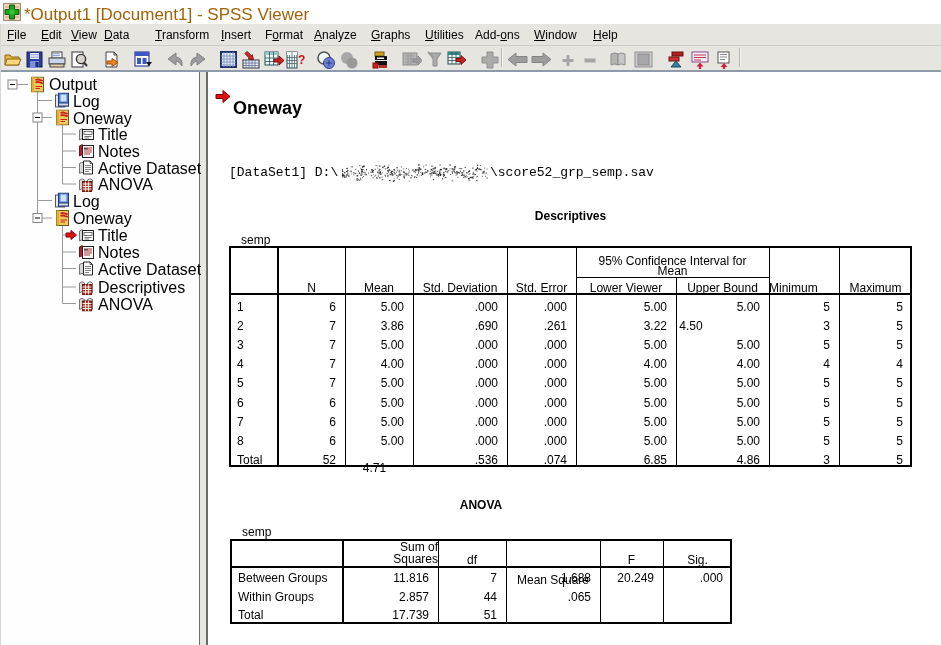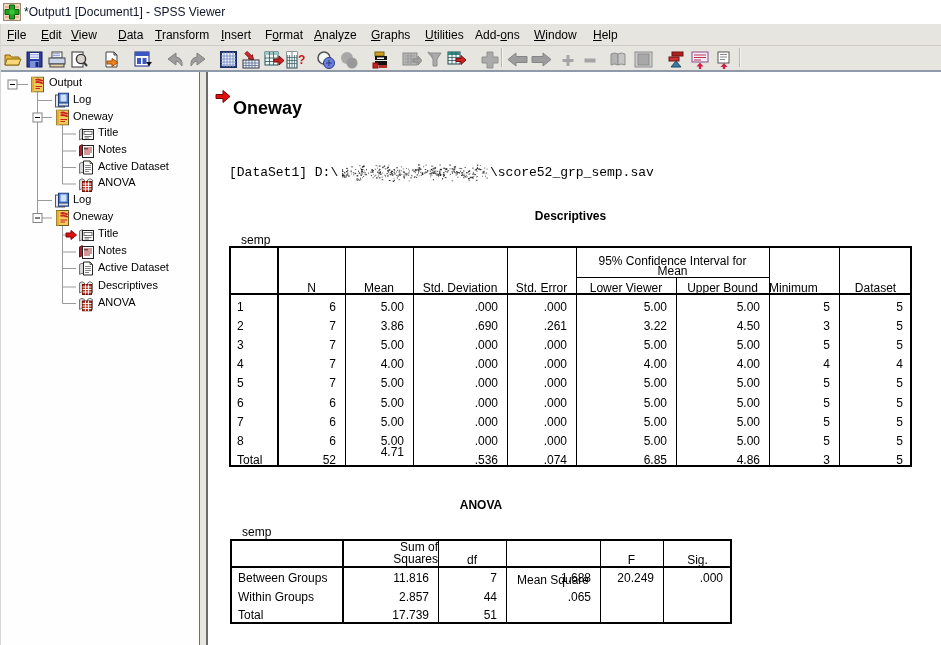--- a/index.html
+++ b/index.html
@@ -1,30 +1,30 @@
 <!DOCTYPE html>
 <html><head>
 <meta charset="utf-8">
 <style>
   html,body{margin:0;padding:0;}
   body{width:941px;height:645px;position:relative;background:#ffffff;
        font-family:"Liberation Sans",sans-serif;overflow:hidden;}
   .abs{position:absolute;}
   .titlebar{left:0;top:0;width:941px;height:24px;background:#ffffff;}
-  .titletext{left:24px;top:5px;font-size:12px;color:#0f172a;}
+  .titletext{left:24px;top:5px;font-size:17px;color:#a16207;}
   .menubar{left:0;top:24px;width:941px;height:21px;background:#e7e5e0;border-bottom:1px solid #cfccc6;}
   .menuitem{position:absolute;top:4px;font-size:12px;color:#000;}
   .menuitem u{text-decoration:underline;}
   .toolbar{left:0;top:46px;width:941px;height:24px;background:#e7e5e0;}
   .tbsep{position:absolute;top:2px;width:1px;height:19px;background:#b8b5af;border-right:1px solid #f6f5f2;}
   .hband{left:0;top:70px;width:941px;height:2px;background:#8e99aa;}
   .treepanel{left:0;top:72px;width:199px;height:573px;background:#fefefe;border-right:1px solid #6f6f6f;}
   .splitter{left:200px;top:72px;width:6px;height:573px;background:#e9e7e2;border-right:2px solid #6b6b6b;}
   .content{left:208px;top:72px;width:733px;height:573px;background:#ffffff;}
-  .treelabel{position:absolute;font-size:11px;color:#000;white-space:nowrap;}
+  .treelabel{position:absolute;font-size:16px;color:#000;white-space:nowrap;}
   .t{position:absolute;font-size:12px;color:#000;white-space:nowrap;}
   .tb{position:absolute;font-size:12px;font-weight:bold;color:#000;white-space:nowrap;}
   .mono{position:absolute;font-family:"Liberation Mono",monospace;font-size:13px;color:#000;white-space:nowrap;letter-spacing:0px;}
   svg{position:absolute;}
 </style>
 </head>
 <body>
 
 <div class="abs titlebar"></div>
 <svg class="abs" style="left:3px;top:3px" width="18" height="18" viewBox="0 0 18 18">
@@ -33,21 +33,21 @@
   <rect x="2" y="13" width="14" height="2" fill="#e8b2a0"></rect>
   <path d="M6.5 2 L11.5 2 L11.5 6.5 L16 6.5 L16 11.5 L11.5 11.5 L11.5 16 L6.5 16 L6.5 11.5 L2 11.5 L2 6.5 L6.5 6.5 Z" fill="#1fa01f" stroke="#0a5c0a"></path>
   <path d="M6.5 6.5 L11.5 6.5 L11.5 11.5 L6.5 11.5 Z" fill="#35c435"></path>
 </svg>
 <div class="abs titletext">*Output1 [Document1] - SPSS Viewer</div>
 
 <div class="abs menubar">
   <span class="menuitem" style="left:7px"><u>F</u>ile</span>
   <span class="menuitem" style="left:41px"><u>E</u>dit</span>
   <span class="menuitem" style="left:71px"><u>V</u>iew</span>
-  <span class="menuitem" style="left:118px"><u>D</u>ata</span>
+  <span class="menuitem" style="left:104px"><u>D</u>ata</span>
   <span class="menuitem" style="left:155px"><u>T</u>ransform</span>
   <span class="menuitem" style="left:221px"><u>I</u>nsert</span>
   <span class="menuitem" style="left:265px">F<u>o</u>rmat</span>
   <span class="menuitem" style="left:314px"><u>A</u>nalyze</span>
   <span class="menuitem" style="left:371px"><u>G</u>raphs</span>
   <span class="menuitem" style="left:425px"><u>U</u>tilities</span>
   <span class="menuitem" style="left:475px">Add-<u>o</u>ns</span>
   <span class="menuitem" style="left:534px"><u>W</u>indow</span>
   <span class="menuitem" style="left:593px"><u>H</u>elp</span>
 </div>
@@ -692,38 +692,38 @@
     <rect x="447" y="31" width="1" height="190" fill="#000"></rect>
     <rect x="347" y="31" width="193" height="1" fill="#000"></rect>
   </svg>
 <div class="t" style="left:278px;top:280px;width:67px;height:16px;line-height:16px;text-align:center">N</div>
 <div class="t" style="left:345px;top:280px;width:68px;height:16px;line-height:16px;text-align:center">Mean</div>
 <div class="t" style="left:413px;top:280px;width:94px;height:16px;line-height:16px;text-align:center">Std. Deviation</div>
 <div class="t" style="left:507px;top:280px;width:69px;height:16px;line-height:16px;text-align:center">Std. Error</div>
 <div class="t" style="left:576px;top:280px;width:100px;height:16px;line-height:16px;text-align:center">Lower Viewer</div>
 <div class="t" style="left:676px;top:280px;width:93px;height:16px;line-height:16px;text-align:center">Upper Bound</div>
 <div class="t" style="left:769px;top:280px;width:70px;height:16px;line-height:16px;text-align:left">Minimum</div>
-<div class="t" style="left:839px;top:280px;width:73px;height:16px;line-height:16px;text-align:center">Dataset</div>
+<div class="t" style="left:839px;top:280px;width:73px;height:16px;line-height:16px;text-align:center">Maximum</div>
 <div class="t" style="left:576px;top:255.5px;width:193px;line-height:10.5px;text-align:center">95% Confidence Interval for<br>Mean</div>
 <div class="t" style="left:237px;top:298.0px;height:19.1px;line-height:19.1px">1</div>
 <div class="t" style="left:278px;top:298.0px;width:58px;height:19.1px;line-height:19.1px;text-align:right">6</div>
 <div class="t" style="left:345px;top:298.0px;width:59px;height:19.1px;line-height:19.1px;text-align:right">5.00</div>
 <div class="t" style="left:413px;top:298.0px;width:85px;height:19.1px;line-height:19.1px;text-align:right">.000</div>
 <div class="t" style="left:507px;top:298.0px;width:60px;height:19.1px;line-height:19.1px;text-align:right">.000</div>
 <div class="t" style="left:576px;top:298.0px;width:91px;height:19.1px;line-height:19.1px;text-align:right">5.00</div>
 <div class="t" style="left:676px;top:298.0px;width:84px;height:19.1px;line-height:19.1px;text-align:right">5.00</div>
 <div class="t" style="left:769px;top:298.0px;width:61px;height:19.1px;line-height:19.1px;text-align:right">5</div>
 <div class="t" style="left:839px;top:298.0px;width:64px;height:19.1px;line-height:19.1px;text-align:right">5</div>
 <div class="t" style="left:237px;top:317.1px;height:19.1px;line-height:19.1px">2</div>
 <div class="t" style="left:278px;top:317.1px;width:58px;height:19.1px;line-height:19.1px;text-align:right">7</div>
 <div class="t" style="left:345px;top:317.1px;width:59px;height:19.1px;line-height:19.1px;text-align:right">3.86</div>
 <div class="t" style="left:413px;top:317.1px;width:85px;height:19.1px;line-height:19.1px;text-align:right">.690</div>
 <div class="t" style="left:507px;top:317.1px;width:60px;height:19.1px;line-height:19.1px;text-align:right">.261</div>
 <div class="t" style="left:576px;top:317.1px;width:91px;height:19.1px;line-height:19.1px;text-align:right">3.22</div>
-<div class="t" style="left:676px;top:317.1px;width:84px;height:19.1px;line-height:19.1px;text-align:right">4.50</div>
+<div class="t" style="left:649px;top:317.1px;width:84px;height:19.1px;line-height:19.1px;text-align:center">4.50</div>
 <div class="t" style="left:769px;top:317.1px;width:61px;height:19.1px;line-height:19.1px;text-align:right">3</div>
 <div class="t" style="left:839px;top:317.1px;width:64px;height:19.1px;line-height:19.1px;text-align:right">5</div>
 <div class="t" style="left:237px;top:336.2px;height:19.1px;line-height:19.1px">3</div>
 <div class="t" style="left:278px;top:336.2px;width:58px;height:19.1px;line-height:19.1px;text-align:right">7</div>
 <div class="t" style="left:345px;top:336.2px;width:59px;height:19.1px;line-height:19.1px;text-align:right">5.00</div>
 <div class="t" style="left:413px;top:336.2px;width:85px;height:19.1px;line-height:19.1px;text-align:right">.000</div>
 <div class="t" style="left:507px;top:336.2px;width:60px;height:19.1px;line-height:19.1px;text-align:right">.000</div>
 <div class="t" style="left:576px;top:336.2px;width:91px;height:19.1px;line-height:19.1px;text-align:right">5.00</div>
 <div class="t" style="left:676px;top:336.2px;width:84px;height:19.1px;line-height:19.1px;text-align:right">5.00</div>
 <div class="t" style="left:769px;top:336.2px;width:61px;height:19.1px;line-height:19.1px;text-align:right">5</div>
@@ -768,21 +768,21 @@
 <div class="t" style="left:278px;top:431.8px;width:58px;height:19.1px;line-height:19.1px;text-align:right">6</div>
 <div class="t" style="left:345px;top:431.8px;width:59px;height:19.1px;line-height:19.1px;text-align:right">5.00</div>
 <div class="t" style="left:413px;top:431.8px;width:85px;height:19.1px;line-height:19.1px;text-align:right">.000</div>
 <div class="t" style="left:507px;top:431.8px;width:60px;height:19.1px;line-height:19.1px;text-align:right">.000</div>
 <div class="t" style="left:576px;top:431.8px;width:91px;height:19.1px;line-height:19.1px;text-align:right">5.00</div>
 <div class="t" style="left:676px;top:431.8px;width:84px;height:19.1px;line-height:19.1px;text-align:right">5.00</div>
 <div class="t" style="left:769px;top:431.8px;width:61px;height:19.1px;line-height:19.1px;text-align:right">5</div>
 <div class="t" style="left:839px;top:431.8px;width:64px;height:19.1px;line-height:19.1px;text-align:right">5</div>
 <div class="t" style="left:237px;top:450.9px;height:19.1px;line-height:19.1px">Total</div>
 <div class="t" style="left:278px;top:450.9px;width:58px;height:19.1px;line-height:19.1px;text-align:right">52</div>
-<div class="t" style="left:345px;top:443px;width:59px;height:19.1px;line-height:19.1px;text-align:right">4.71</div>
+<div class="t" style="left:345px;top:459px;width:59px;height:19.1px;line-height:19.1px;text-align:center">4.71</div>
 <div class="t" style="left:413px;top:450.9px;width:85px;height:19.1px;line-height:19.1px;text-align:right">.536</div>
 <div class="t" style="left:507px;top:450.9px;width:60px;height:19.1px;line-height:19.1px;text-align:right">.074</div>
 <div class="t" style="left:576px;top:450.9px;width:91px;height:19.1px;line-height:19.1px;text-align:right">6.85</div>
 <div class="t" style="left:676px;top:450.9px;width:84px;height:19.1px;line-height:19.1px;text-align:right">4.86</div>
 <div class="t" style="left:769px;top:450.9px;width:61px;height:19.1px;line-height:19.1px;text-align:right">3</div>
 <div class="t" style="left:839px;top:450.9px;width:64px;height:19.1px;line-height:19.1px;text-align:right">5</div>
 <div class="tb" style="left:230px;top:498px;width:502px;text-align:center">ANOVA</div>
 <div class="t" style="left:242px;top:525px">semp</div>
 <svg style="left:230px;top:539px" width="502px" height="85px" viewBox="0 0 502 85" shape-rendering="crispEdges">
     <rect x="0" y="0" width="502" height="2" fill="#000"></rect>

